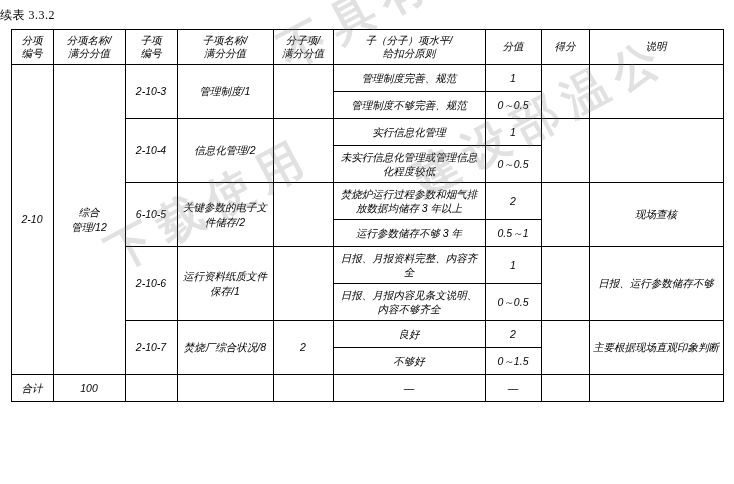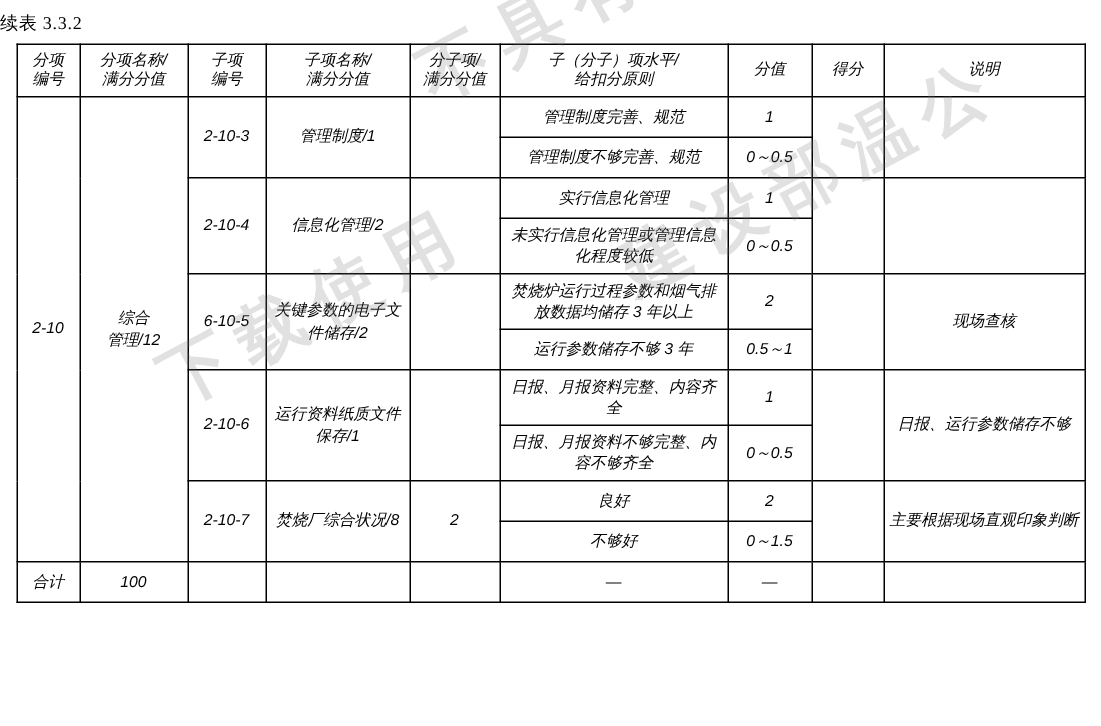--- a/index.html
+++ b/index.html
@@ -197,21 +197,21 @@
       <tr>
         <td rowspan="2">2-10-6</td>
         <td rowspan="2">运行资料纸质文件保存/1</td>
         <td rowspan="2"></td>
         <td class="rule-cell h34">日报、月报资料完整、内容齐全</td>
         <td class="h34">1</td>
         <td rowspan="2"></td>
         <td rowspan="2">日报、运行参数储存不够</td>
       </tr>
       <tr>
-        <td class="rule-cell h34">日报、月报资料不够完整、内容不够齐全</td>
+        <td class="rule-cell h34">日报、月报内容见条文说明、内容不够齐全</td>
         <td class="h34">0～0.5</td>
       </tr>
 
       <tr>
         <td rowspan="2">2-10-7</td>
         <td rowspan="2">焚烧厂综合状况/8</td>
         <td rowspan="2">2</td>
         <td class="rule-cell h24">良好</td>
         <td class="h24">2</td>
         <td rowspan="2"></td>

